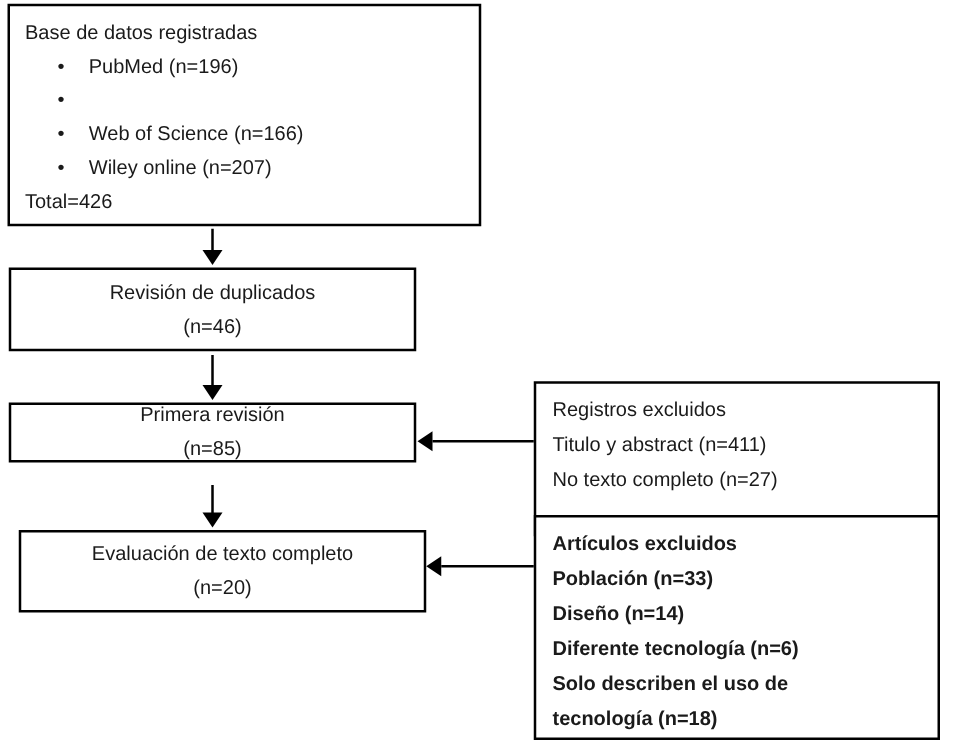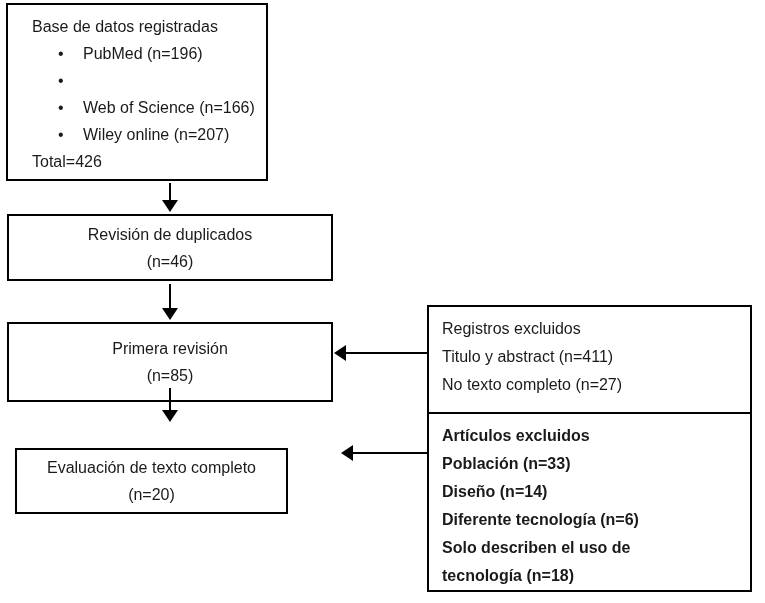--- a/index.html
+++ b/index.html
@@ -15,24 +15,24 @@
     height: 603px;
     background: #ffffff;
     overflow: hidden;
   }
   .box {
     position: absolute;
     border: 2px solid #000000;
     background: #ffffff;
   }
   
-  .box-databases   { left: 6px;   top: 3px;   width: 262px; height: 178px; padding: 9px 8px 0 24px; }
+  .box-databases   { left: 6px;   top: 3px;   width: 379px; height: 178px; padding: 9px 8px 0 12px; }
   .box-duplicates  { left: 7px;   top: 214px; width: 326px; height: 67px; }
-  .box-first       { left: 7px;   top: 322px; width: 326px; height: 80px; }
-  .box-fulltext    { left: 15px;  top: 448px; width: 273px; height: 66px; }
+  .box-first       { left: 7px;   top: 322px; width: 326px; height: 48px; }
+  .box-fulltext    { left: 15px;  top: 424px; width: 326px; height: 66px; }
   
   .box-records     { left: 427px; top: 305px; width: 325px; height: 124px;  padding: 8px 10px 0 13px; }
   .box-articles    { left: 427px; top: 412px; width: 325px; height: 180px; padding: 8px 10px 0 13px; font-weight: bold; }
 
   .center-box {
     display: flex;
     flex-direction: column;
     justify-content: center;
     text-align: center;
     line-height: 27px;

